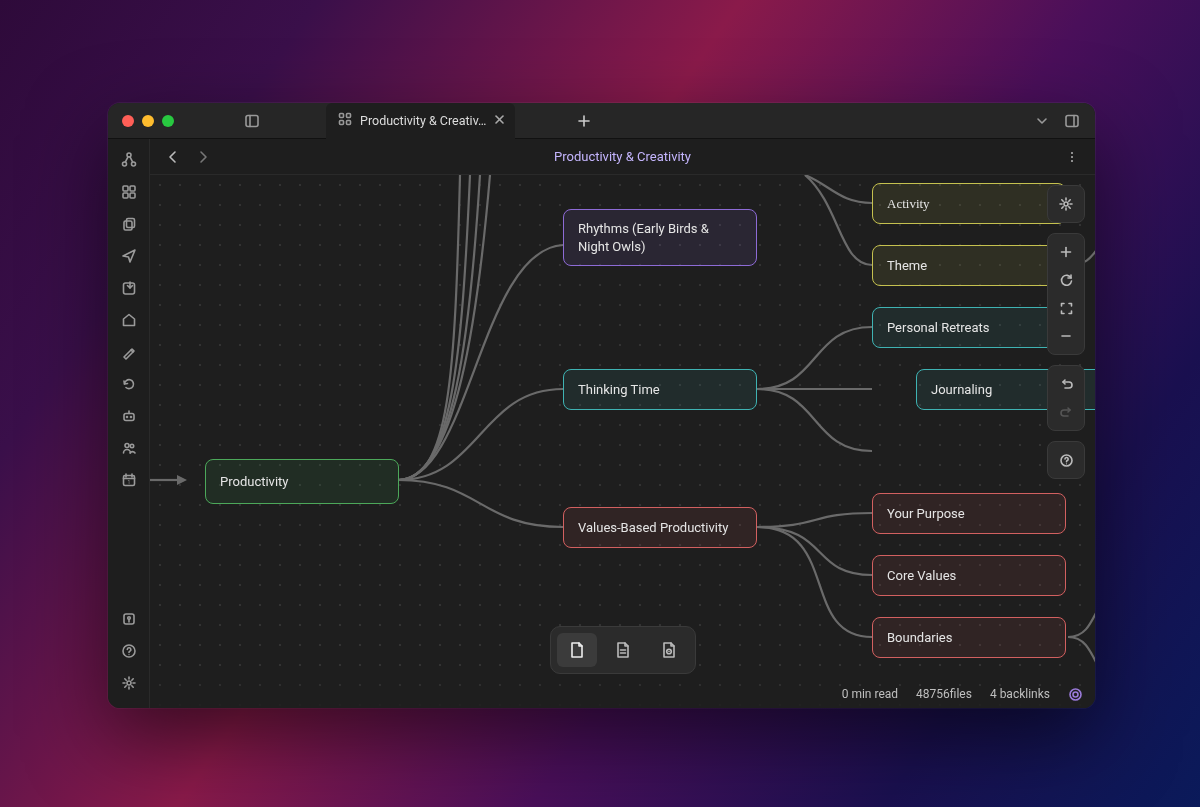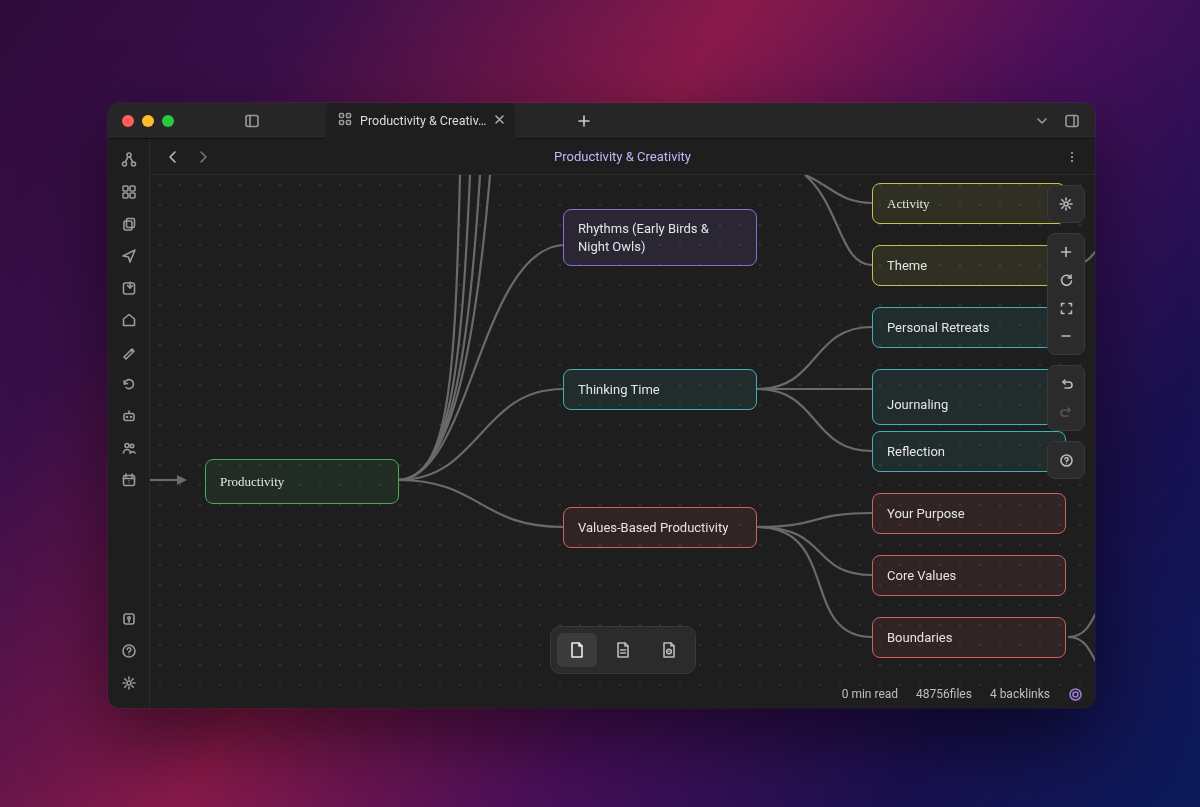--- a/index.html
+++ b/index.html
@@ -118,21 +118,21 @@
       position: absolute;
       border-radius: 8px;
       border: 1.5px solid;
       padding: 10px 14px;
       font-size: 13px;
       color: #e5e5e5;
       cursor: pointer;
       display: flex; align-items: center;
       line-height: 1.35;
     }
-    .node.green  { border-color: #4ca85a; background: rgba(60,140,75,0.14); font-family: Liberation Serif, serif; }
+    .node.green  { border-color: #4ca85a; background: rgba(60,140,75,0.14); }
     .node.purple { border-color: #8d6bd6; background: rgba(120,95,195,0.13); }
     .node.teal   { border-color: #3fb3b3; background: rgba(55,150,150,0.12); }
     .node.red    { border-color: #d26060; background: rgba(185,80,80,0.12); }
     .node.yellow { border-color: #c5c14f; background: rgba(175,170,70,0.12); }
 
     
     .tool-rail {
       position: absolute;
       right: 10px; top: 10px;
       display: flex; flex-direction: column; gap: 10px;
@@ -427,25 +427,22 @@
         <div class="node yellow" style="left:722px; top:8px;   width:194px; height:41px;font-family:Liberation Serif, serif;">
             <span>Activity</span>
           </div>
         <div class="node yellow" style="left:722px; top:70px;  width:194px; height:41px;">
             <span>Theme</span>
           </div>
 
         <div class="node teal" style="left:722px; top:132px; width:194px; height:41px;">
             <span>Personal Retreats</span>
           </div>
-        <div class="node teal" style="left:722px; top:194px; width:194px; height:56px;align-items:flex-end;">
+        <div class="node teal" style="left:766px; top:194px; width:194px; height:41px;align-items:flex-end;">
             <span>Journaling</span>
-          </div>
-        <div class="node teal" style="left:722px; top:256px; width:194px; height:41px;">
-            <span>Reflection</span>
           </div>
 
         <div class="node red" style="left:722px; top:318px; width:194px; height:41px;">
             <span>Your Purpose</span>
           </div>
         <div class="node red" style="left:722px; top:380px; width:194px; height:41px;">
             <span>Core Values</span>
           </div>
         <div class="node red" style="left:722px; top:442px; width:194px; height:41px;">
             <span>Boundaries</span>

